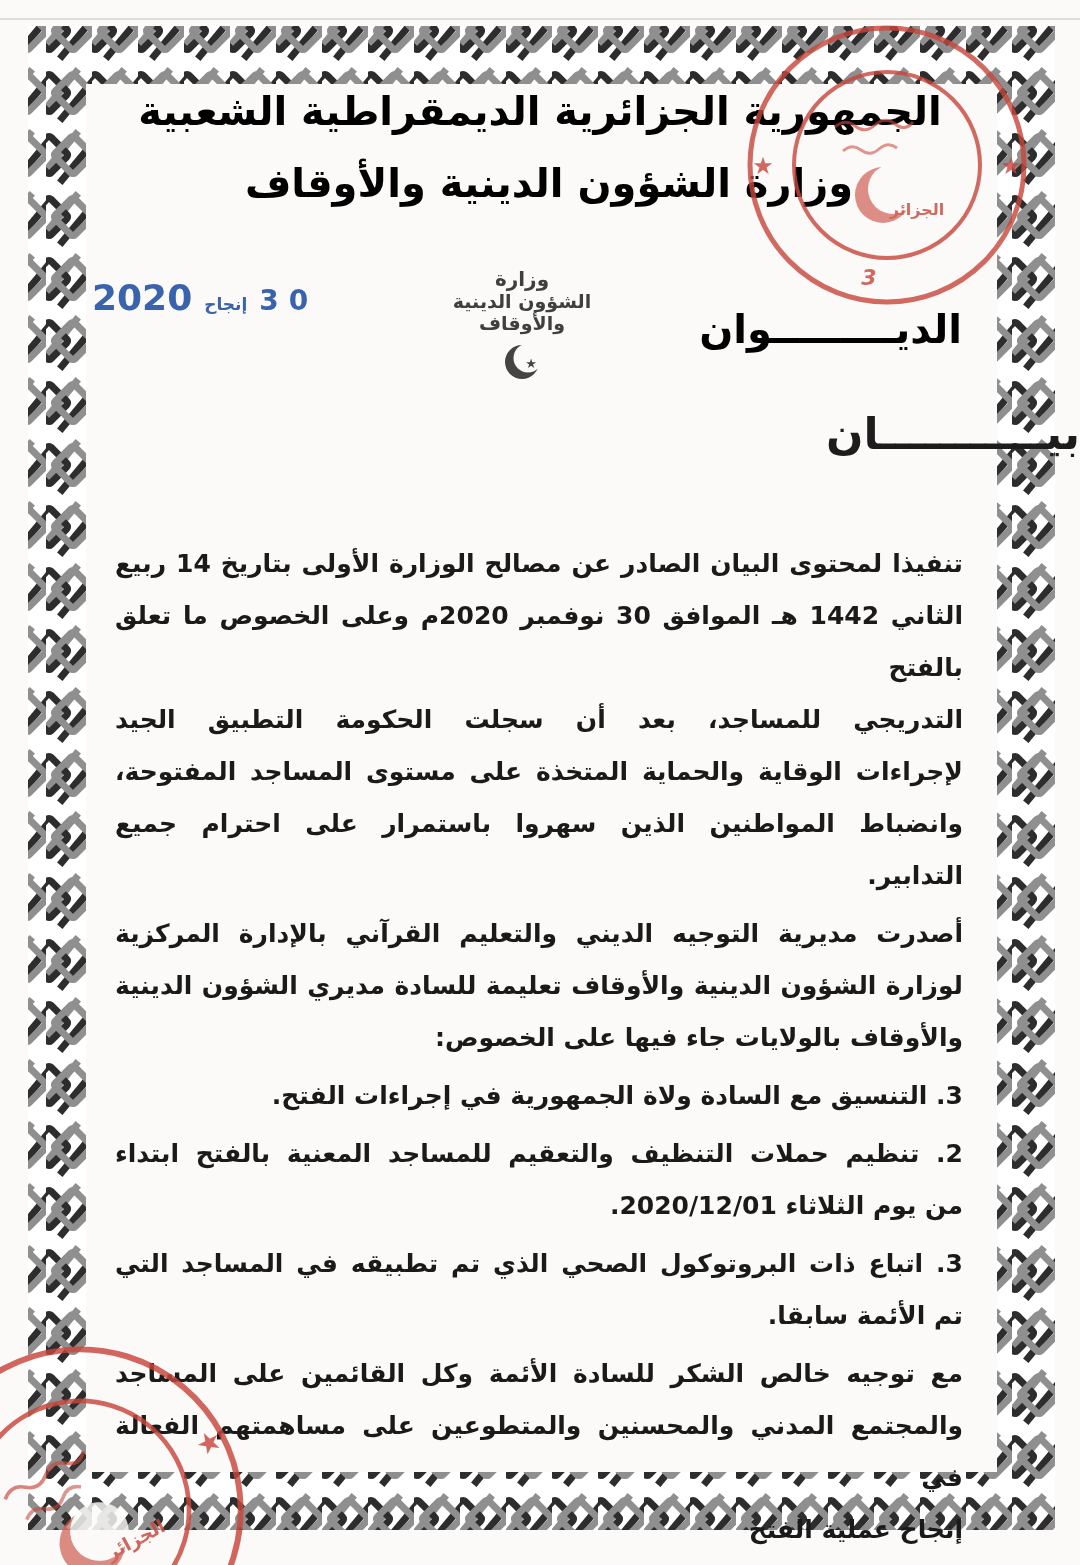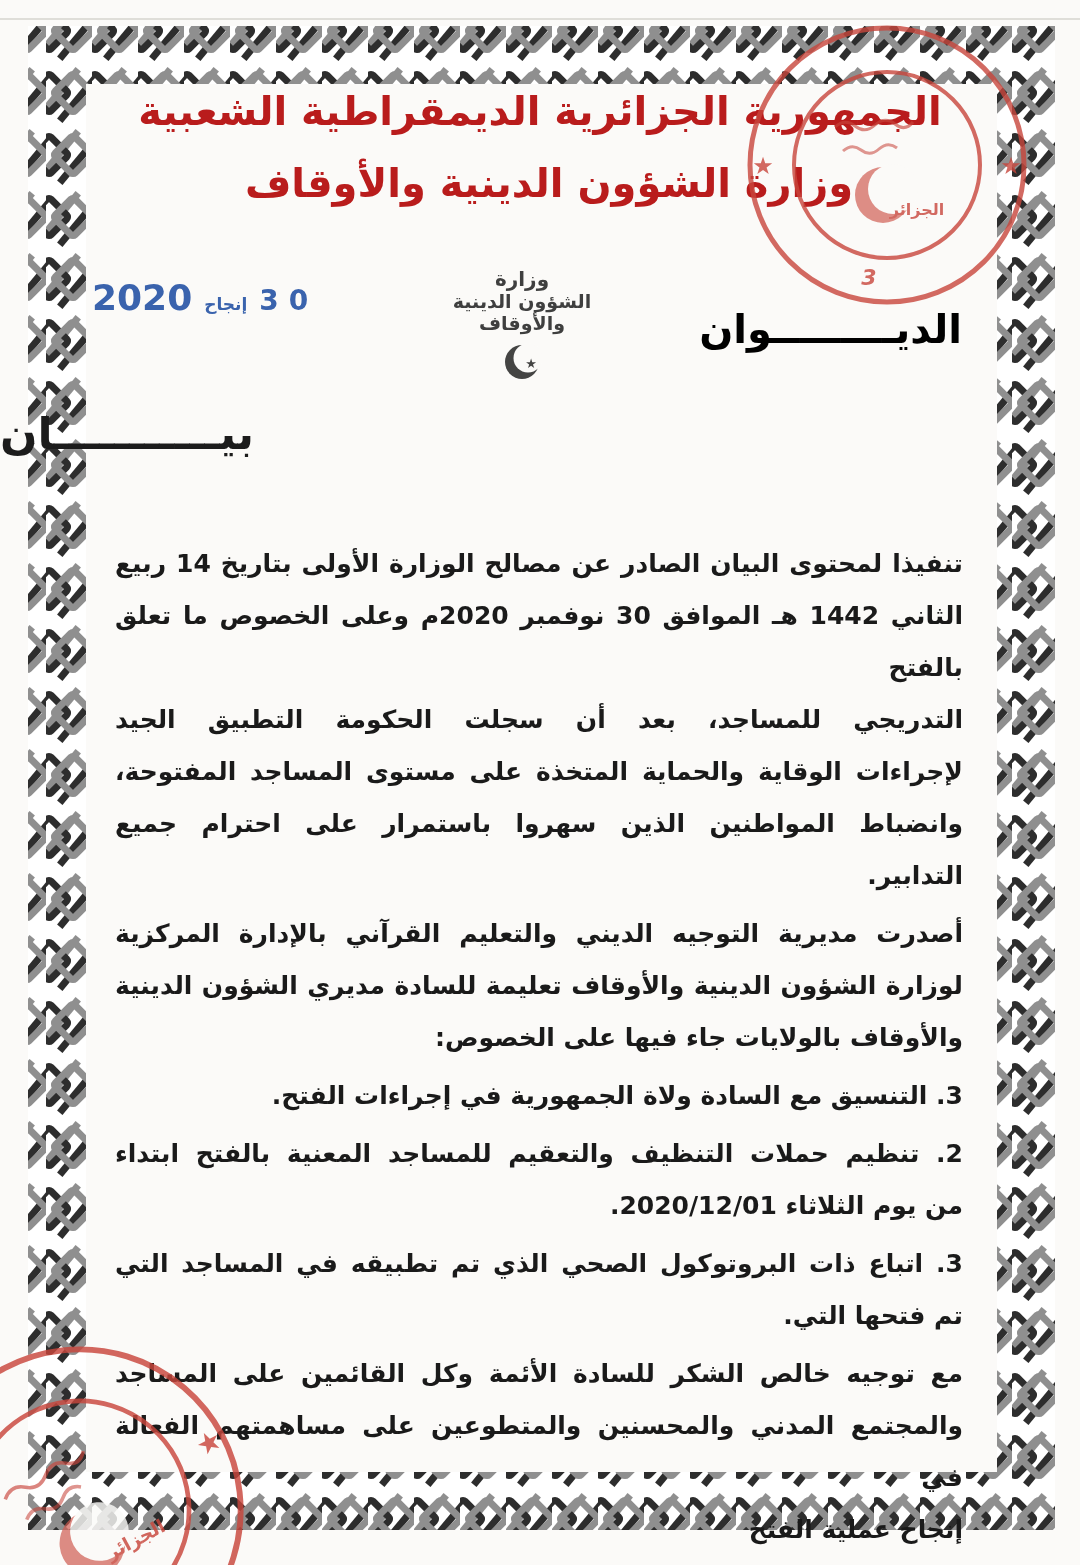--- a/index.html
+++ b/index.html
@@ -3,25 +3,25 @@
 <meta charset="utf-8">
 <style>
   html,body{margin:0;padding:0;background:#e8e8e8;}
   #page{
     position:relative;width:1080px;height:1565px;margin:0 auto;
     background:#fbfaf8;overflow:hidden;
     font-family:"DejaVu Sans",sans-serif;direction:rtl;
   }
   .scan-line{position:absolute;top:18px;left:0;right:0;height:2px;background:#c8c6c0;opacity:.55;}
   .border-svg{position:absolute;top:0;left:0;width:1080px;height:1565px;}
-  .hdr{position:absolute;left:0;right:0;text-align:center;font-weight:bold;color:#b91c1c;}
+  .hdr{position:absolute;left:0;right:0;text-align:center;font-weight:bold;color:#000000;}
   .hdr-1{top:88px;font-size:40px;letter-spacing:1px;}
   .hdr-2{top:160px;font-size:40px;padding-left:18px;}
   .office{position:absolute;top:306px;right:118px;font-size:40px;font-weight:bold;color:#000000;}
-  .title{position:absolute;top:408px;left:0;right:0;text-align:left;font-size:44px;font-weight:bold;color:#1c1c1c;}
+  .title{position:absolute;top:408px;left:0;right:0;text-align:right;font-size:44px;font-weight:bold;color:#1c1c1c;}
   .date-stamp{
     position:absolute;top:277px;left:92px;display:flex;direction:ltr;
     align-items:baseline;gap:12px;color:#3a63ad;font-weight:bold;white-space:nowrap;
   }
   .date-stamp .yr{font-size:36px;}
   .date-stamp .mo{font-size:17px;}
   .date-stamp .dy{font-size:28px;letter-spacing:10px;text-align:right;}
   .body-text{
     position:absolute;top:538px;right:117px;left:115px;
     color:#1a1a1a;font-weight:bold;font-size:25px;
@@ -104,21 +104,21 @@
     </div>
     <div class="para">
       <div class="ln last">3. التنسيق مع السادة ولاة الجمهورية في إجراءات الفتح.</div>
     </div>
     <div class="para">
       <div class="ln">2. تنظيم حملات التنظيف والتعقيم للمساجد المعنية بالفتح ابتداء</div>
       <div class="ln last">من يوم الثلاثاء 2020/12/01.</div>
     </div>
     <div class="para">
       <div class="ln">3. اتباع ذات البروتوكول الصحي الذي تم تطبيقه في المساجد التي</div>
-      <div class="ln last">تم فتحها التي.</div>
+      <div class="ln last">تم الأئمة سابقا.</div>
     </div>
     <div class="para">
       <div class="ln">مع توجيه خالص الشكر للسادة الأئمة وكل القائمين على المساجد</div>
       <div class="ln">والمجتمع المدني والمحسنين والمتطوعين على مساهمتهم الفعالة في</div>
       <div class="ln last">إنجاح عملية الفتح</div>
     </div>
   </div>
 
   <svg class="stamp" style="left:742px;top:20px;" xmlns="http://www.w3.org/2000/svg" width="290" height="290" viewBox="-145 -145 290 290">
     <g opacity="0.8">

